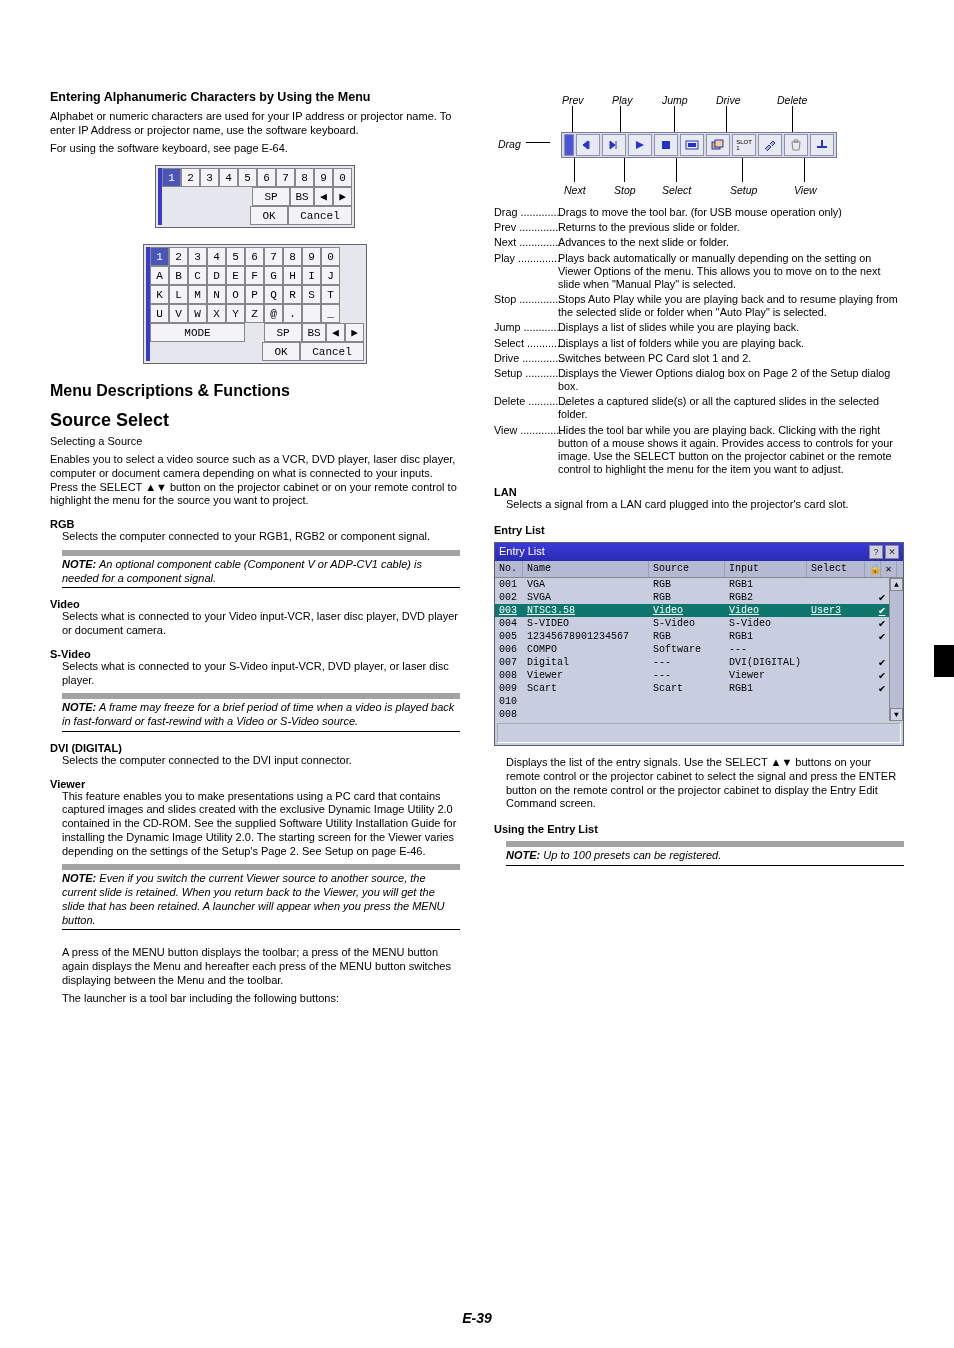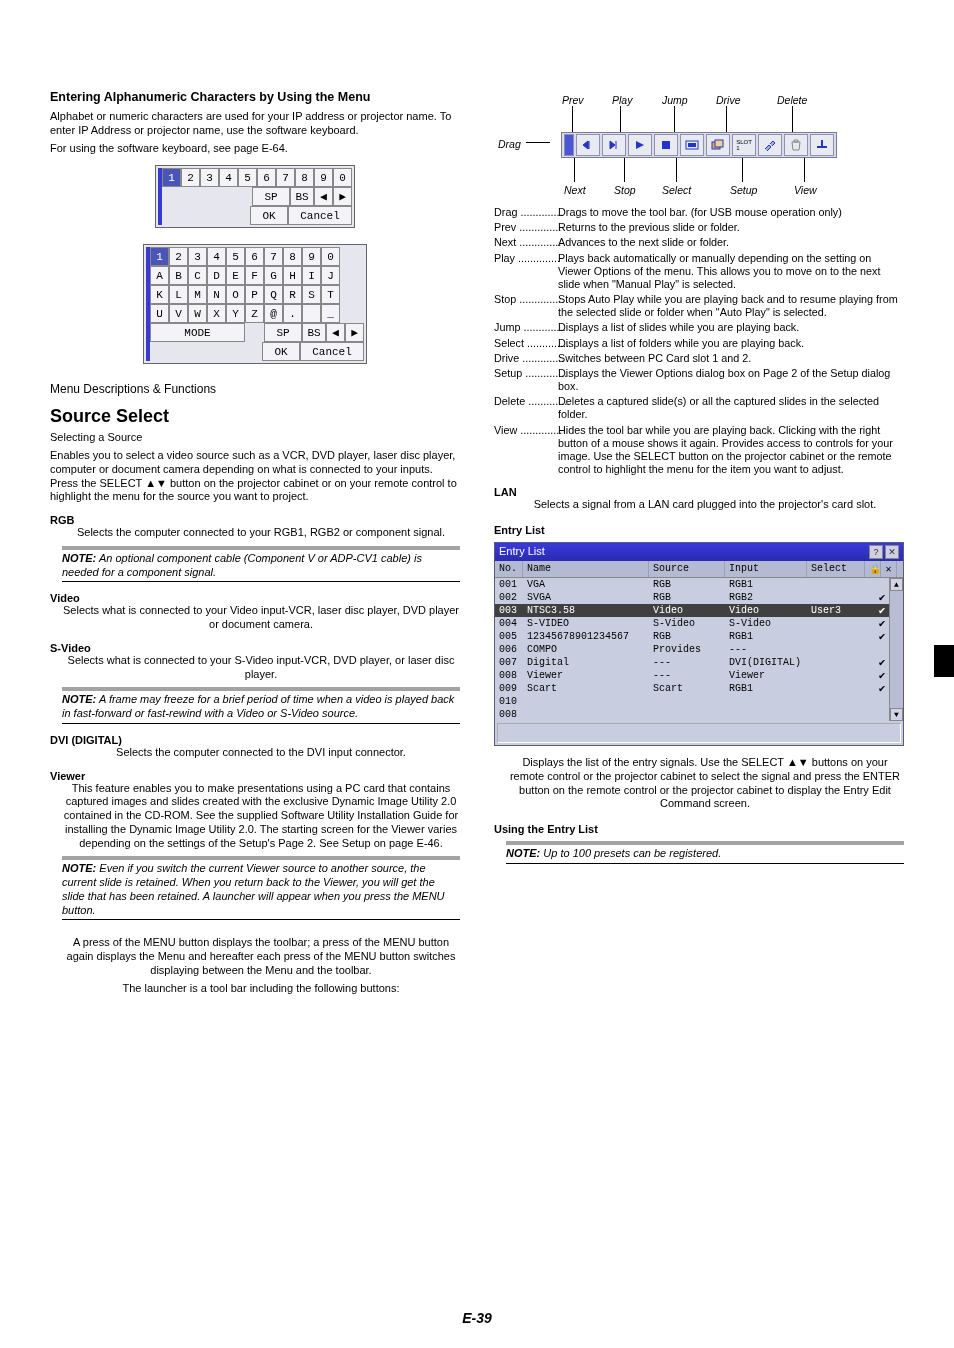--- a/index.html
+++ b/index.html
@@ -16,46 +16,46 @@
   .columns { display: flex; gap: 34px; }
   .col { width: 50%; }
   .h-enter { font-weight: bold; font-size: 12.5px; margin-bottom: 6px; }
   p { line-height: 1.25; margin-bottom: 4px; }
   .center-fig { text-align: center; margin: 10px 0 16px 0; }
   .kb { display: inline-block; border: 1px solid #666; padding: 2px; background: #e6e6ee; }
   .kb-row { display: flex; }
   .key { border: 1px solid #888; width: 19px; height: 19px; font-family: "Courier New", monospace; font-size: 11px; display:flex; align-items:center; justify-content:center; background:#f4f4f8; }
   .key.sel { background:#4a55b8; color:#fff; }
   .key.lbar { width:4px; background:#3a3acc; border-color:#3a3acc; padding:0; }
-  .h-menu { font-weight: normal; font-size: 12px; margin: 18px 0 10px 0; }
+  .h-menu { font-weight: bold; font-size: 16px; margin: 18px 0 10px 0; }
   .h-src { font-weight: bold; font-size: 18px; margin-bottom: 4px; }
   .sub { font-weight: bold; font-size: 11px; margin-top: 10px; }
-  .indent { margin-left: 12px; text-align: center; }
-  .note { font-style: italic; border-top:4px solid #a3a3a3; border-bottom:1px solid #000; padding: 2px 0; margin: 6px 0 6px 12px; line-height:1.25;}
+  .indent { margin-left: 12px; }
+  .note { font-style: italic; border-top:6px solid #a3a3a3; border-bottom:1px solid #000; padding: 2px 0; margin: 6px 0 6px 12px; line-height:1.25;}
   .note strong { font-weight:bold; font-style:italic;}
   
   .tbwrap { position: relative; height: 110px; margin-bottom: 6px;}
   .toolbar { position:absolute; left:50%; transform:translateX(-50%); top:42px; display:flex; background:#d9dce6; border:1px solid #7a7a9a; padding:1px;}
   .tbtn { width:24px; height:22px; border:1px solid #9090b0; margin:0 1px; background:#e8eaf2; display:flex; align-items:center; justify-content:center; font-size:10px; position:relative;}
   .tbtn svg { pointer-events:none; }
   .tlabel { position:absolute; font-style:italic; font-size:10.5px; white-space:nowrap; }
   .tick { position:absolute; width:1px; background:#000;}
   .dl { display:grid; grid-template-columns: 60px 1fr; column-gap:4px; row-gap:2px; font-size:10.8px; line-height:1.22; margin-bottom:8px;}
   .dl .dt { white-space:nowrap; }
   .dl .dt::after { content: " .............."; letter-spacing:0; color:#000; }
   
   .entrylist { border:1px solid #5a5a7a; background:#c8cde0; font-family:"Courier New",monospace; font-size:10px; margin: 6px 0 10px 0;}
   .el-title { background: linear-gradient(#3a3adc,#2a2ab0); color:#fff; padding:2px 4px; display:flex; justify-content:space-between; font-family:Arial; font-size:11px;}
   .el-title .xicons { display:flex; gap:2px;}
   .el-title .xb { width:14px; height:14px; background:#d0d0e0; border:1px solid #888; display:flex; align-items:center; justify-content:center; font-size:9px; color:#333;}
   .el-head { display:flex; background:#b4bad2; border-bottom:1px solid #888;}
   .el-head div { padding:2px 4px; border-right:1px solid #9aa0ba; }
   .el-body { position:relative; background:#c8cde0;}
   .el-row { display:flex; padding:0 4px; height:13px; align-items:center;}
-  .el-row.selrow { background:#404040; color:#fff;}
+  .el-row.selrow { background:#0f766e; color:#fff;text-decoration:underline;}
   .el-foot{ height:20px; background:#c8cde0; border-top:1px solid #9aa0ba; margin:2px; border:1px inset #fff;}
   .scrollbar{ position:absolute; right:0; top:0; bottom:0; width:14px; background:#b8bdd4; border-left:1px solid #888;}
   .sbtn{ height:13px; background:#d0d4e4; border:1px solid #888; display:flex; align-items:center; justify-content:center; font-size:8px;}
   .c-no{width:28px;} .c-name{width:126px;} .c-src{width:76px;} .c-inp{width:82px;} .c-sel{width:58px;} .c-chk{width:26px; text-align:center;}
   .chk{ font-size:11px; }
   .pagef { position:absolute; bottom:22px; left:0; right:0; text-align:center; font-style:italic; font-weight:bold; font-size:14px;}
   .blktab { position:absolute; right:0; top:645px; width:20px; height:32px; background:#000;}
 </style>
 </head>
 <body>
@@ -365,21 +365,21 @@
               <div class="c-no">005</div>
               <div class="c-name">12345678901234567</div>
               <div class="c-src">RGB</div>
               <div class="c-inp">RGB1</div>
               <div class="c-sel"></div>
               <div class="c-chk chk">✔</div>
             </div>
             <div class="el-row">
               <div class="c-no">006</div>
               <div class="c-name">COMPO</div>
-              <div class="c-src">Provides</div>
+              <div class="c-src">Software</div>
               <div class="c-inp">---</div>
               <div class="c-sel"></div>
               <div class="c-chk chk"></div>
             </div>
             <div class="el-row">
               <div class="c-no">007</div>
               <div class="c-name">Digital</div>
               <div class="c-src">---</div>
               <div class="c-inp">DVI(DIGITAL)</div>
               <div class="c-sel"></div>

